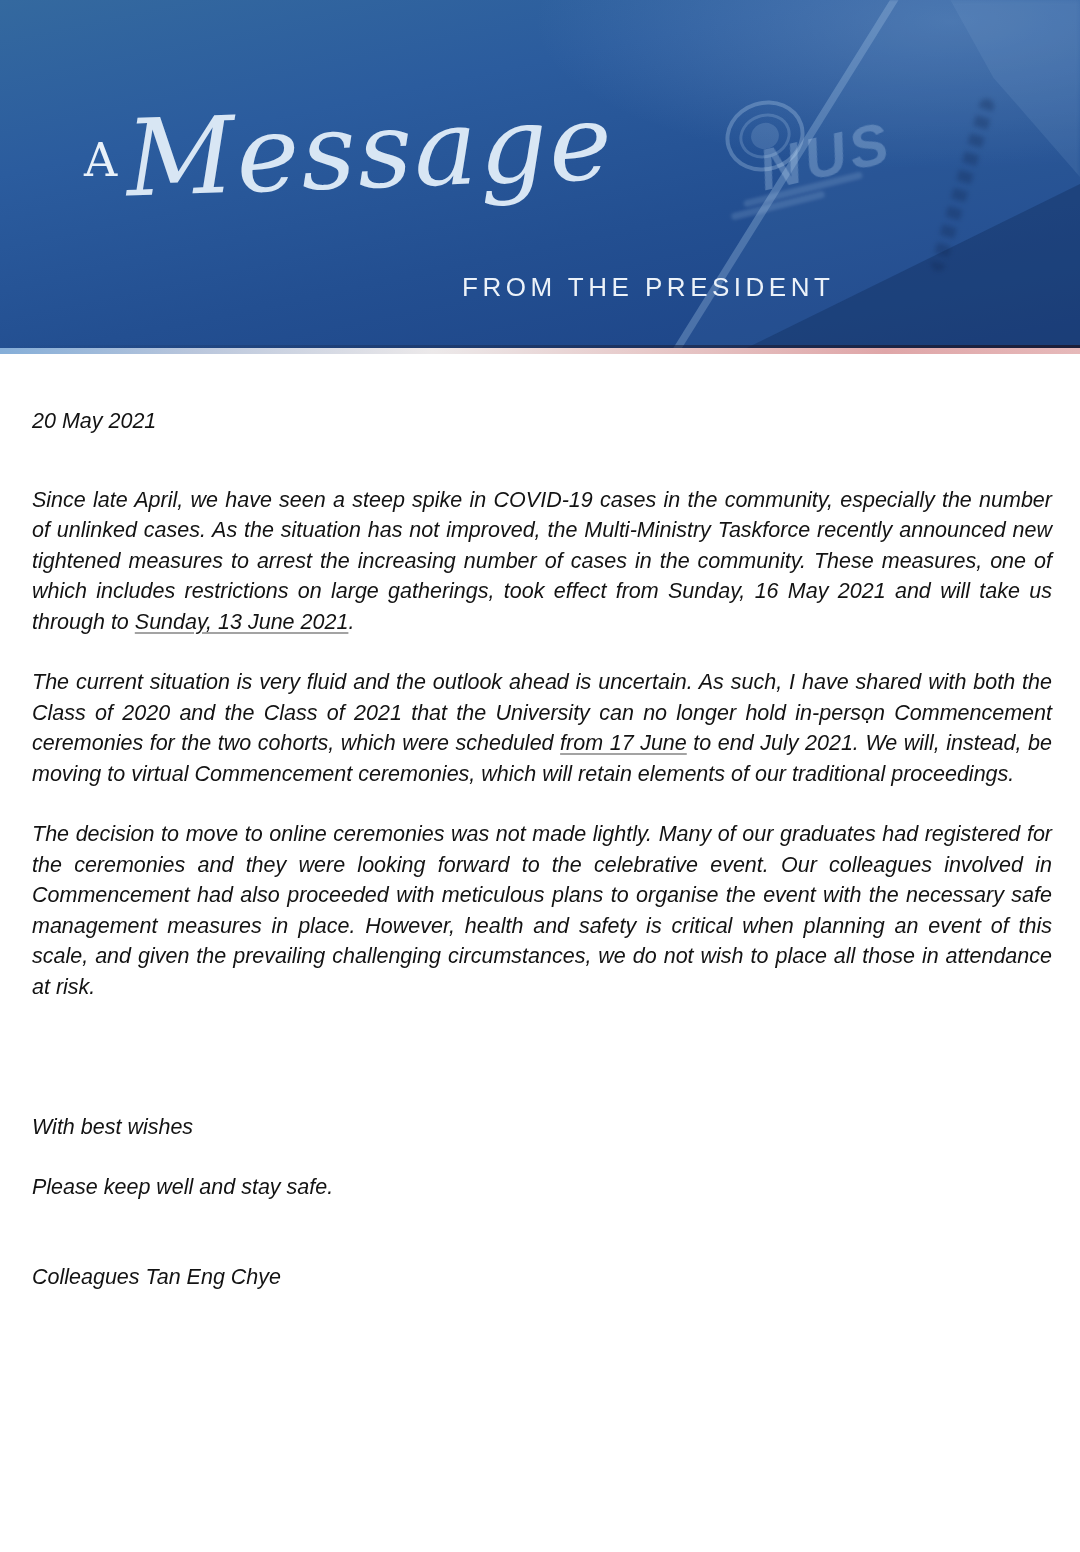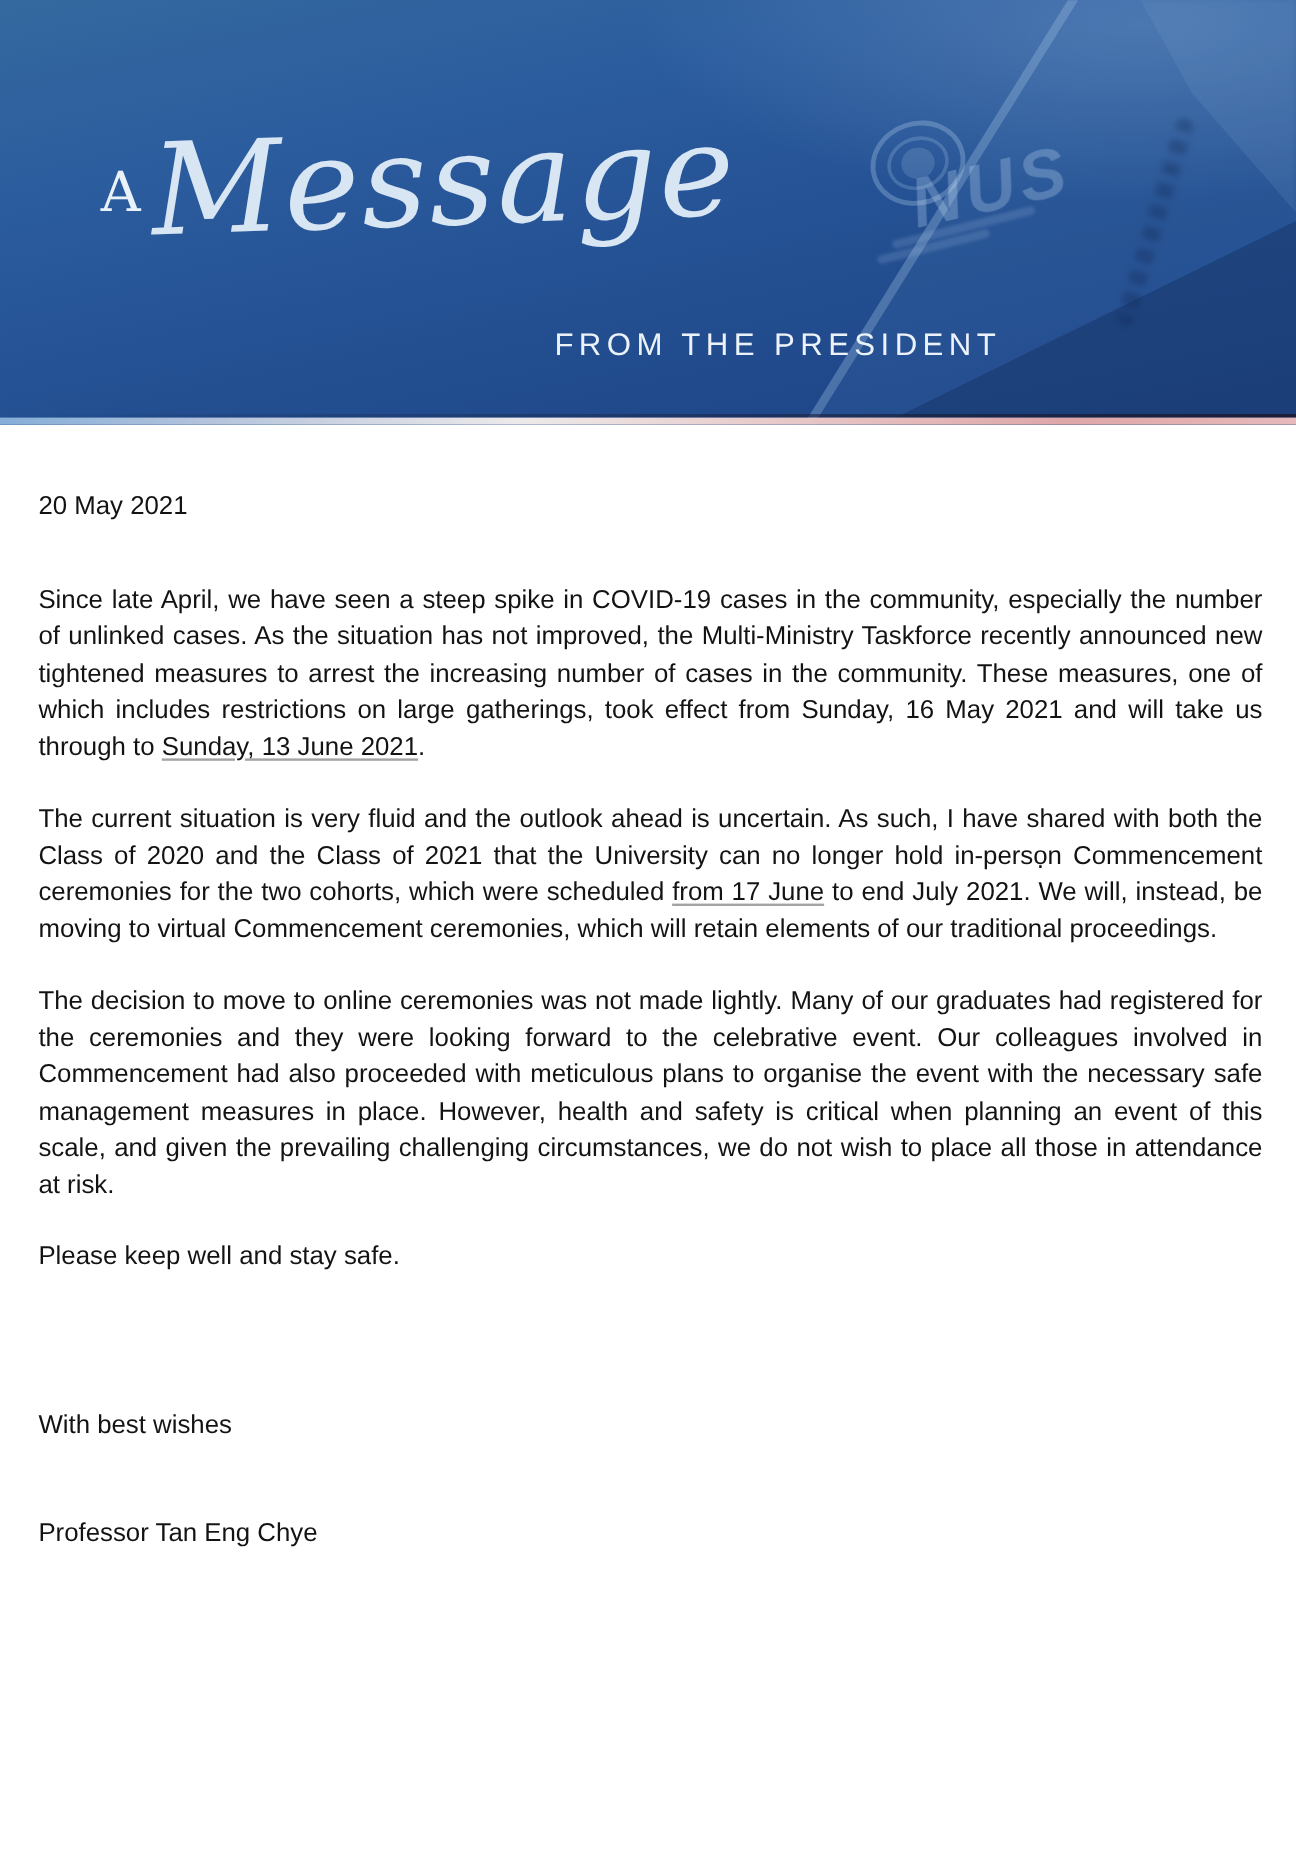--- a/index.html
+++ b/index.html
@@ -120,20 +120,21 @@
 
   
   main {
     position: absolute; top: 354px; left: 0; right: 0;
     padding: 0 28px 0 32px;
   }
   .line, .para {
     font-size: 21.5px; line-height: 30.5px;
     color: #131313;
     margin: 0;
+    font-style: italic;
   }
   .date       { margin-top: 52px; }
   .salutation { margin-top: 31px; }
   .para       { text-align: justify; margin-top: 30px; }
   .para:first-child { margin-top: 48px; }
   .closing    { margin-top: 29px; }
   .signoff    { margin-top: 110px; }
   .signature  { margin-top: 60px; }
   .u {
     text-decoration: underline;
@@ -167,18 +168,18 @@
   <div class="bottom-strip"></div>
 </header>
 
 <main>
   <p class="line date">20 May 2021</p>
   <div>
       <p class="para"><span>Since late April, we have seen a steep spike in COVID-19 cases in the community, especially the number of unlinked cases. As the situation has not improved, the Multi-Ministry Taskforce recently announced new tightened measures to arrest the increasing number of cases in the community. These measures, one of which includes restrictions on large gatherings, took effect from Sunday, 16 May 2021 and will take us through to </span><span class="u">Sunday, 13 June 2021</span><span>.</span></p>
       <p class="para"><span>The current situation is very fluid and the outlook ahead is uncertain. As such, I have shared with both the Class of 2020 and the Class of 2021 that the University can no longer hold in-person Commencement ceremonies for the two cohorts, which were scheduled </span><span class="u">from 17 June</span><span> to end July 2021. We will, instead, be moving to virtual Commencement ceremonies, which will retain elements of our traditional proceedings.</span></p>
       <p class="para"><span>The decision to move to online ceremonies was not made lightly. Many of our graduates had registered for the ceremonies and they were looking forward to the celebrative event. Our colleagues involved in Commencement had also proceeded with meticulous plans to organise the event with the necessary safe management measures in place. However, health and safety is critical when planning an event of this scale, and given the prevailing challenging circumstances, we do not wish to place all those in attendance at risk.</span></p>
     </div>
+  <p class="line signoff">With best wishes</p>
   <p class="line closing">Please keep well and stay safe.</p>
-  <p class="line signoff">With best wishes</p>
-  <p class="line signature">Professor Tan Eng Chye</p>
+  <p class="line signature">Colleagues Tan Eng Chye</p>
 </main>
 
 <span class="stray-dot">.</span>
 
 </body></html>

